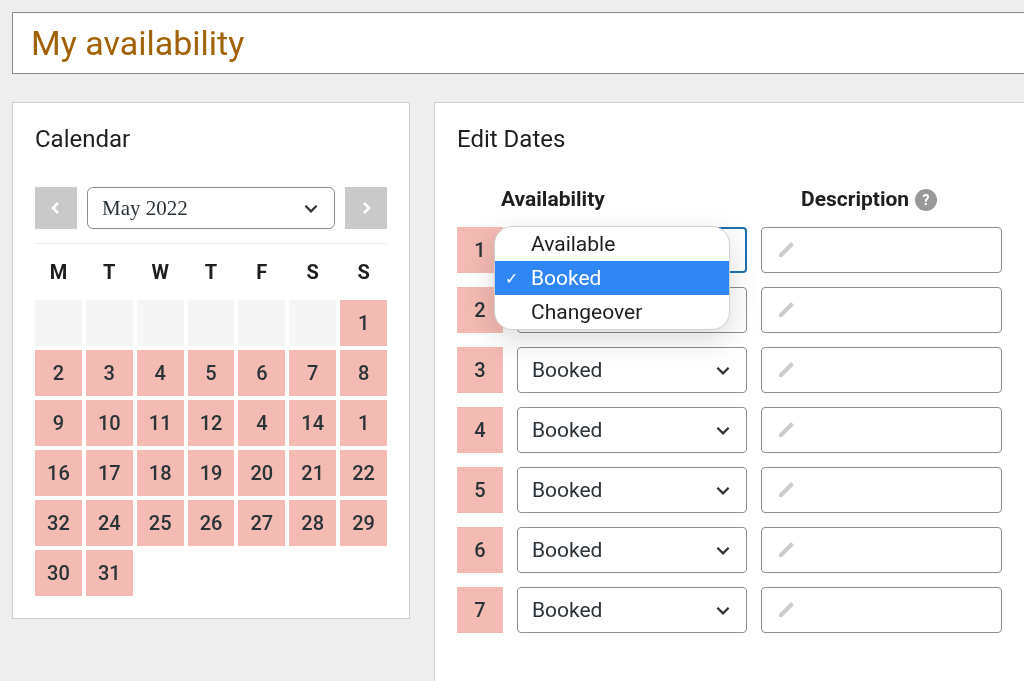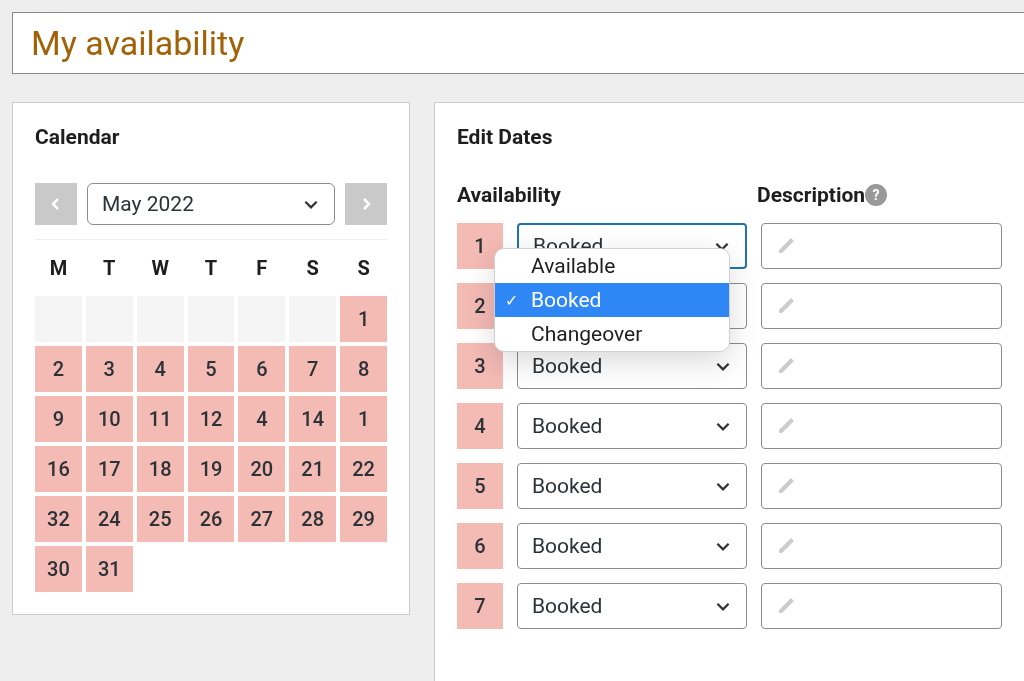--- a/index.html
+++ b/index.html
@@ -35,22 +35,22 @@
     }
     .calendar-panel {
       width: 398px;
     }
     .edit-panel {
       width: 590px;
       border-right: none;
       padding-bottom: 60px;
     }
     .panel-title {
-      font-size: 21px;
-      font-weight: 700;
+      font-size: 24px;
+      font-weight: 400;
       color: #1e1e1e;
       margin-bottom: 34px;
     }
     .cal-nav {
       display: flex;
       align-items: center;
       gap: 10px;
       margin-bottom: 10px;
       padding-bottom: 14px;
       border-bottom: 1px solid #eee;
@@ -72,20 +72,21 @@
       border: 1px solid #8c8c8c;
       border-radius: 6px;
       background: #fff;
       display: flex;
       align-items: center;
       justify-content: space-between;
       padding: 0 14px;
       font-size: 21px;
       color: #2c3338;
       cursor: pointer;
+      font-family: Liberation Serif, serif;
     }
     .cal-grid {
       display: grid;
       grid-template-columns: repeat(7, 1fr);
       gap: 4px;
     }
     .dow {
       text-align: center;
       font-size: 20px;
       font-weight: 700;
@@ -107,27 +108,29 @@
     .edit-header {
       display: flex;
       align-items: center;
       margin-bottom: 16px;
     }
     .col-avail {
       width: 300px;
       font-size: 21px;
       font-weight: 700;
       color: #1e1e1e;
+      margin-left: 44px;
     }
     .col-desc {
       font-size: 21px;
       font-weight: 700;
       color: #1e1e1e;
       display: flex;
-      align-items: center;
+      align-items: flex-end;
+      gap: 6px;
     }
     .help-icon {
       width: 22px; height: 22px; border-radius: 50%;
       background: #999; color: #fff; display: inline-flex;
       align-items: center; justify-content: center;
       font-size: 14px; font-weight: 700;
     }
     .edit-rows { display: flex; flex-direction: column; gap: 14px; }
     .edit-row {
       display: flex;
@@ -158,26 +161,26 @@
       background: #fff;
       display: flex; align-items: center;
       padding: 0 14px;
       cursor: text;
       min-width: 200px;
     }
     .pencil { color: #ccc; }
     .chevron { color: #333; }
     .dropdown-popup {
       position: absolute;
-      top: 248px;
+      top: 226px;
       left: 494px;
       width: 236px;
       background: #fff;
       border: 1px solid #d0d0d0;
-      border-radius: 10px;
+      border-radius: 18px;
       box-shadow: 0 10px 30px rgba(0,0,0,0.15);
       overflow: hidden;
       z-index: 100;
     }
     .opt {
       height: 34px;
       display: flex;
       align-items: center;
       padding: 0 14px 0 36px;
       font-size: 21px;

